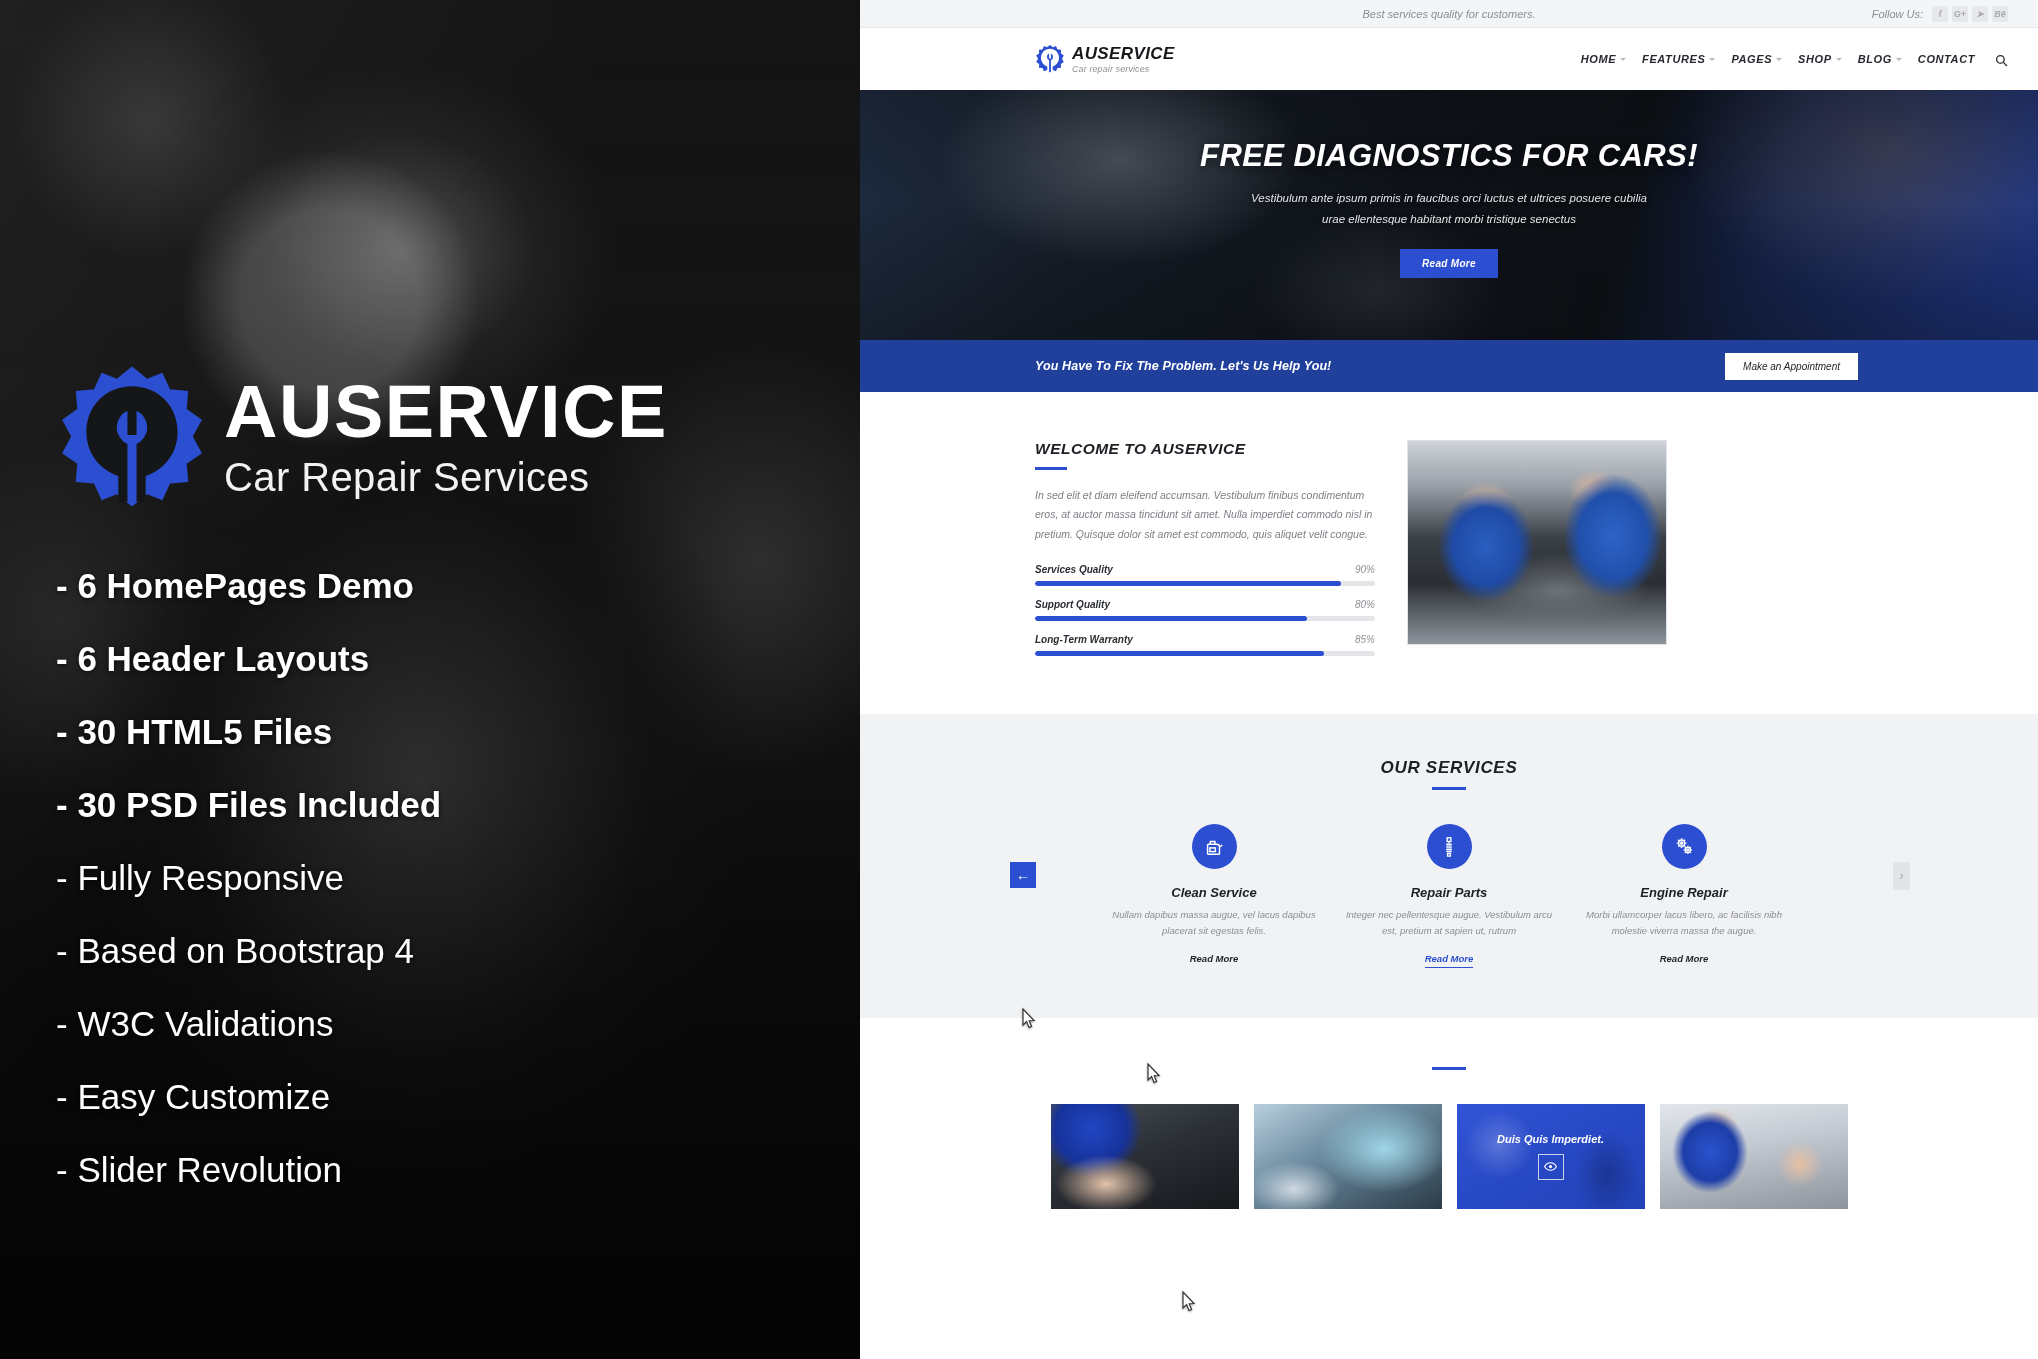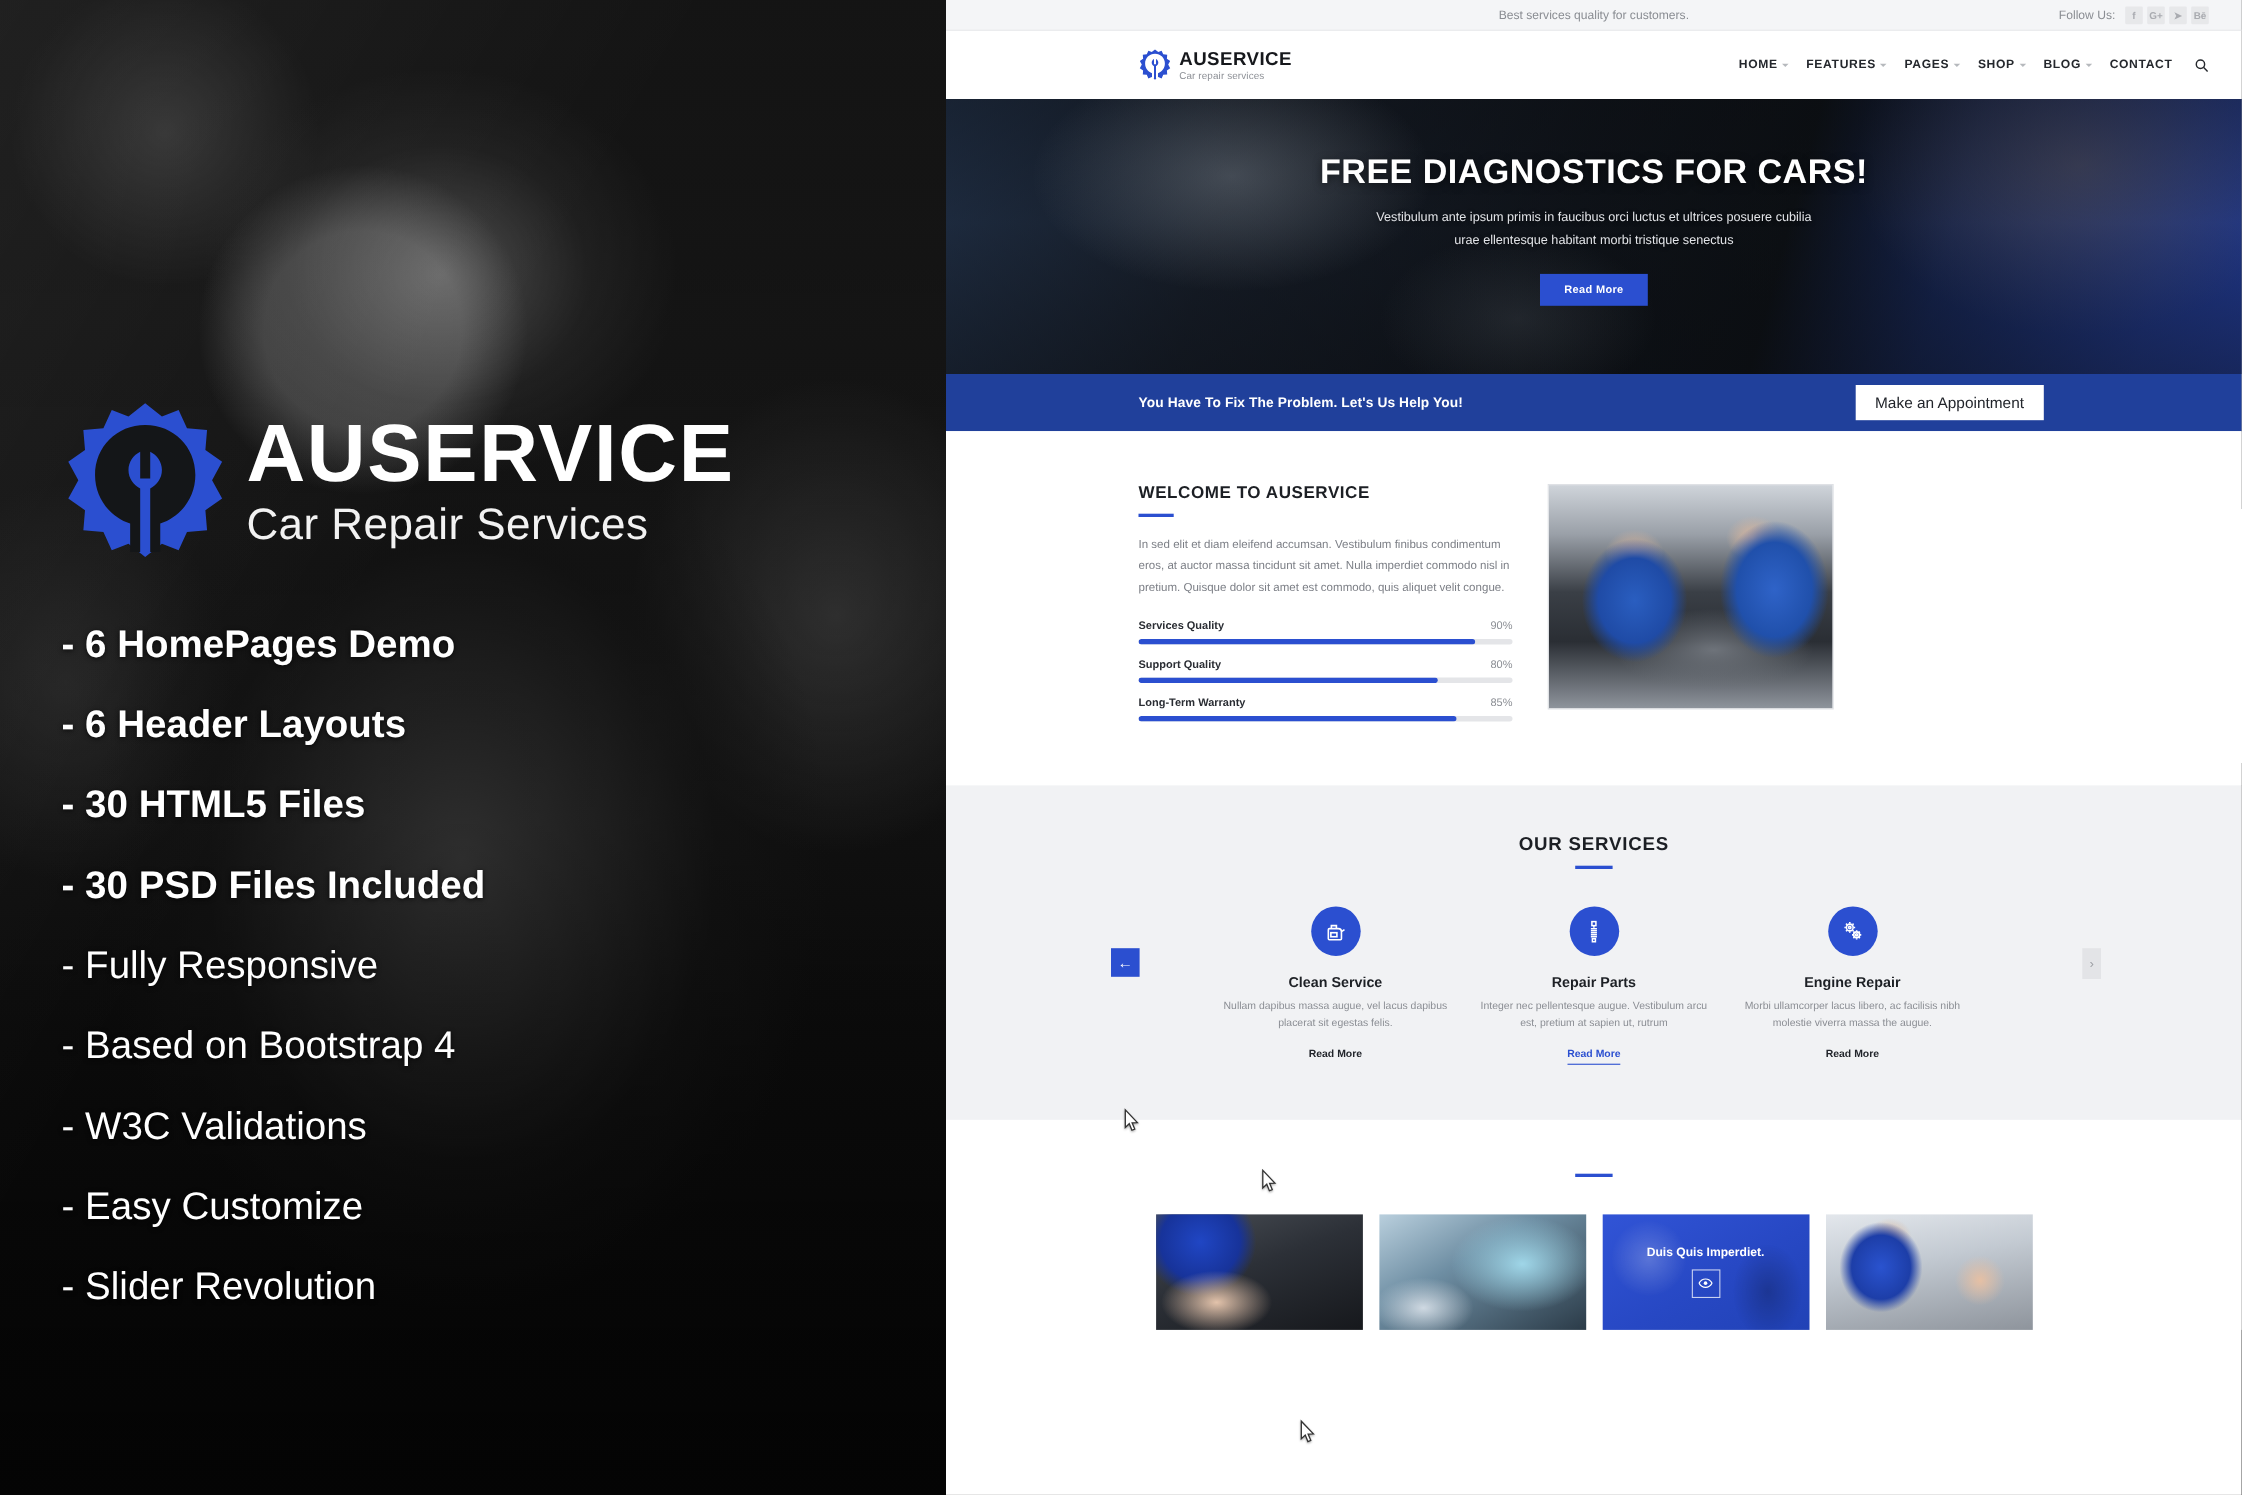--- a/index.html
+++ b/index.html
@@ -43,21 +43,21 @@
 
   .promo-list { margin-top:54px; }
   .promo-item {
     color:#fff; font-size:35px; line-height:1; margin-bottom:38px; white-space:nowrap;
     text-shadow:0 1px 5px rgba(0,0,0,.75);
   }
   .promo-item.bold { font-weight:bold; }
   .promo-item.light { font-weight:400; }
 
   
-  .site { width:1178px; height:1359px; background:#fff; overflow:hidden; position:relative; }
+  .site { width:1178px; height:1359px; background:#fff; overflow:hidden; position:relative;font-style:italic; }
 
   
   .topbar {
     height:28px; background:#f4f5f7; border-bottom:1px solid #e8e9ec;
     display:flex; align-items:center; position:relative;
   }
   .topbar-tagline {
     position:absolute; left:0; right:0; text-align:center;
     font-size:11px; color:#8a8d93;
   }
@@ -112,21 +112,21 @@
   }
   .hero-btn {
     display:inline-block; margin-top:18px; background:#2b4fd0; color:#fff;
     font-size:10px; font-weight:bold; padding:9px 22px; letter-spacing:.3px;
   }
 
   
   .cta { height:52px; background:#20409b; display:flex; align-items:center; padding:0 180px 0 175px; }
   .cta-text { font-size:12.5px; font-weight:bold; color:#fff; letter-spacing:.1px; }
   .cta-btn {
-    margin-left:auto; background:#fff; color:#22252b; font-size:14px;
+    margin-left:auto; background:#fff; color:#22252b; font-size:10px;
     padding:8px 18px; white-space:nowrap;
   }
 
   
   .welcome { background:#fff; padding:48px 175px 45px; display:flex; gap:32px; }
   .welcome-left { width:340px; }
   .sec-title-sm { font-size:15.5px; font-weight:bold; color:#1c1f24; letter-spacing:.5px; }
   .rule { width:32px; height:3px; background:#2b4fd0; margin-top:9px; }
   .welcome-p { font-size:10.5px; color:#7c7f86; line-height:1.85; margin-top:16px; }
   .bars { margin-top:20px; }

